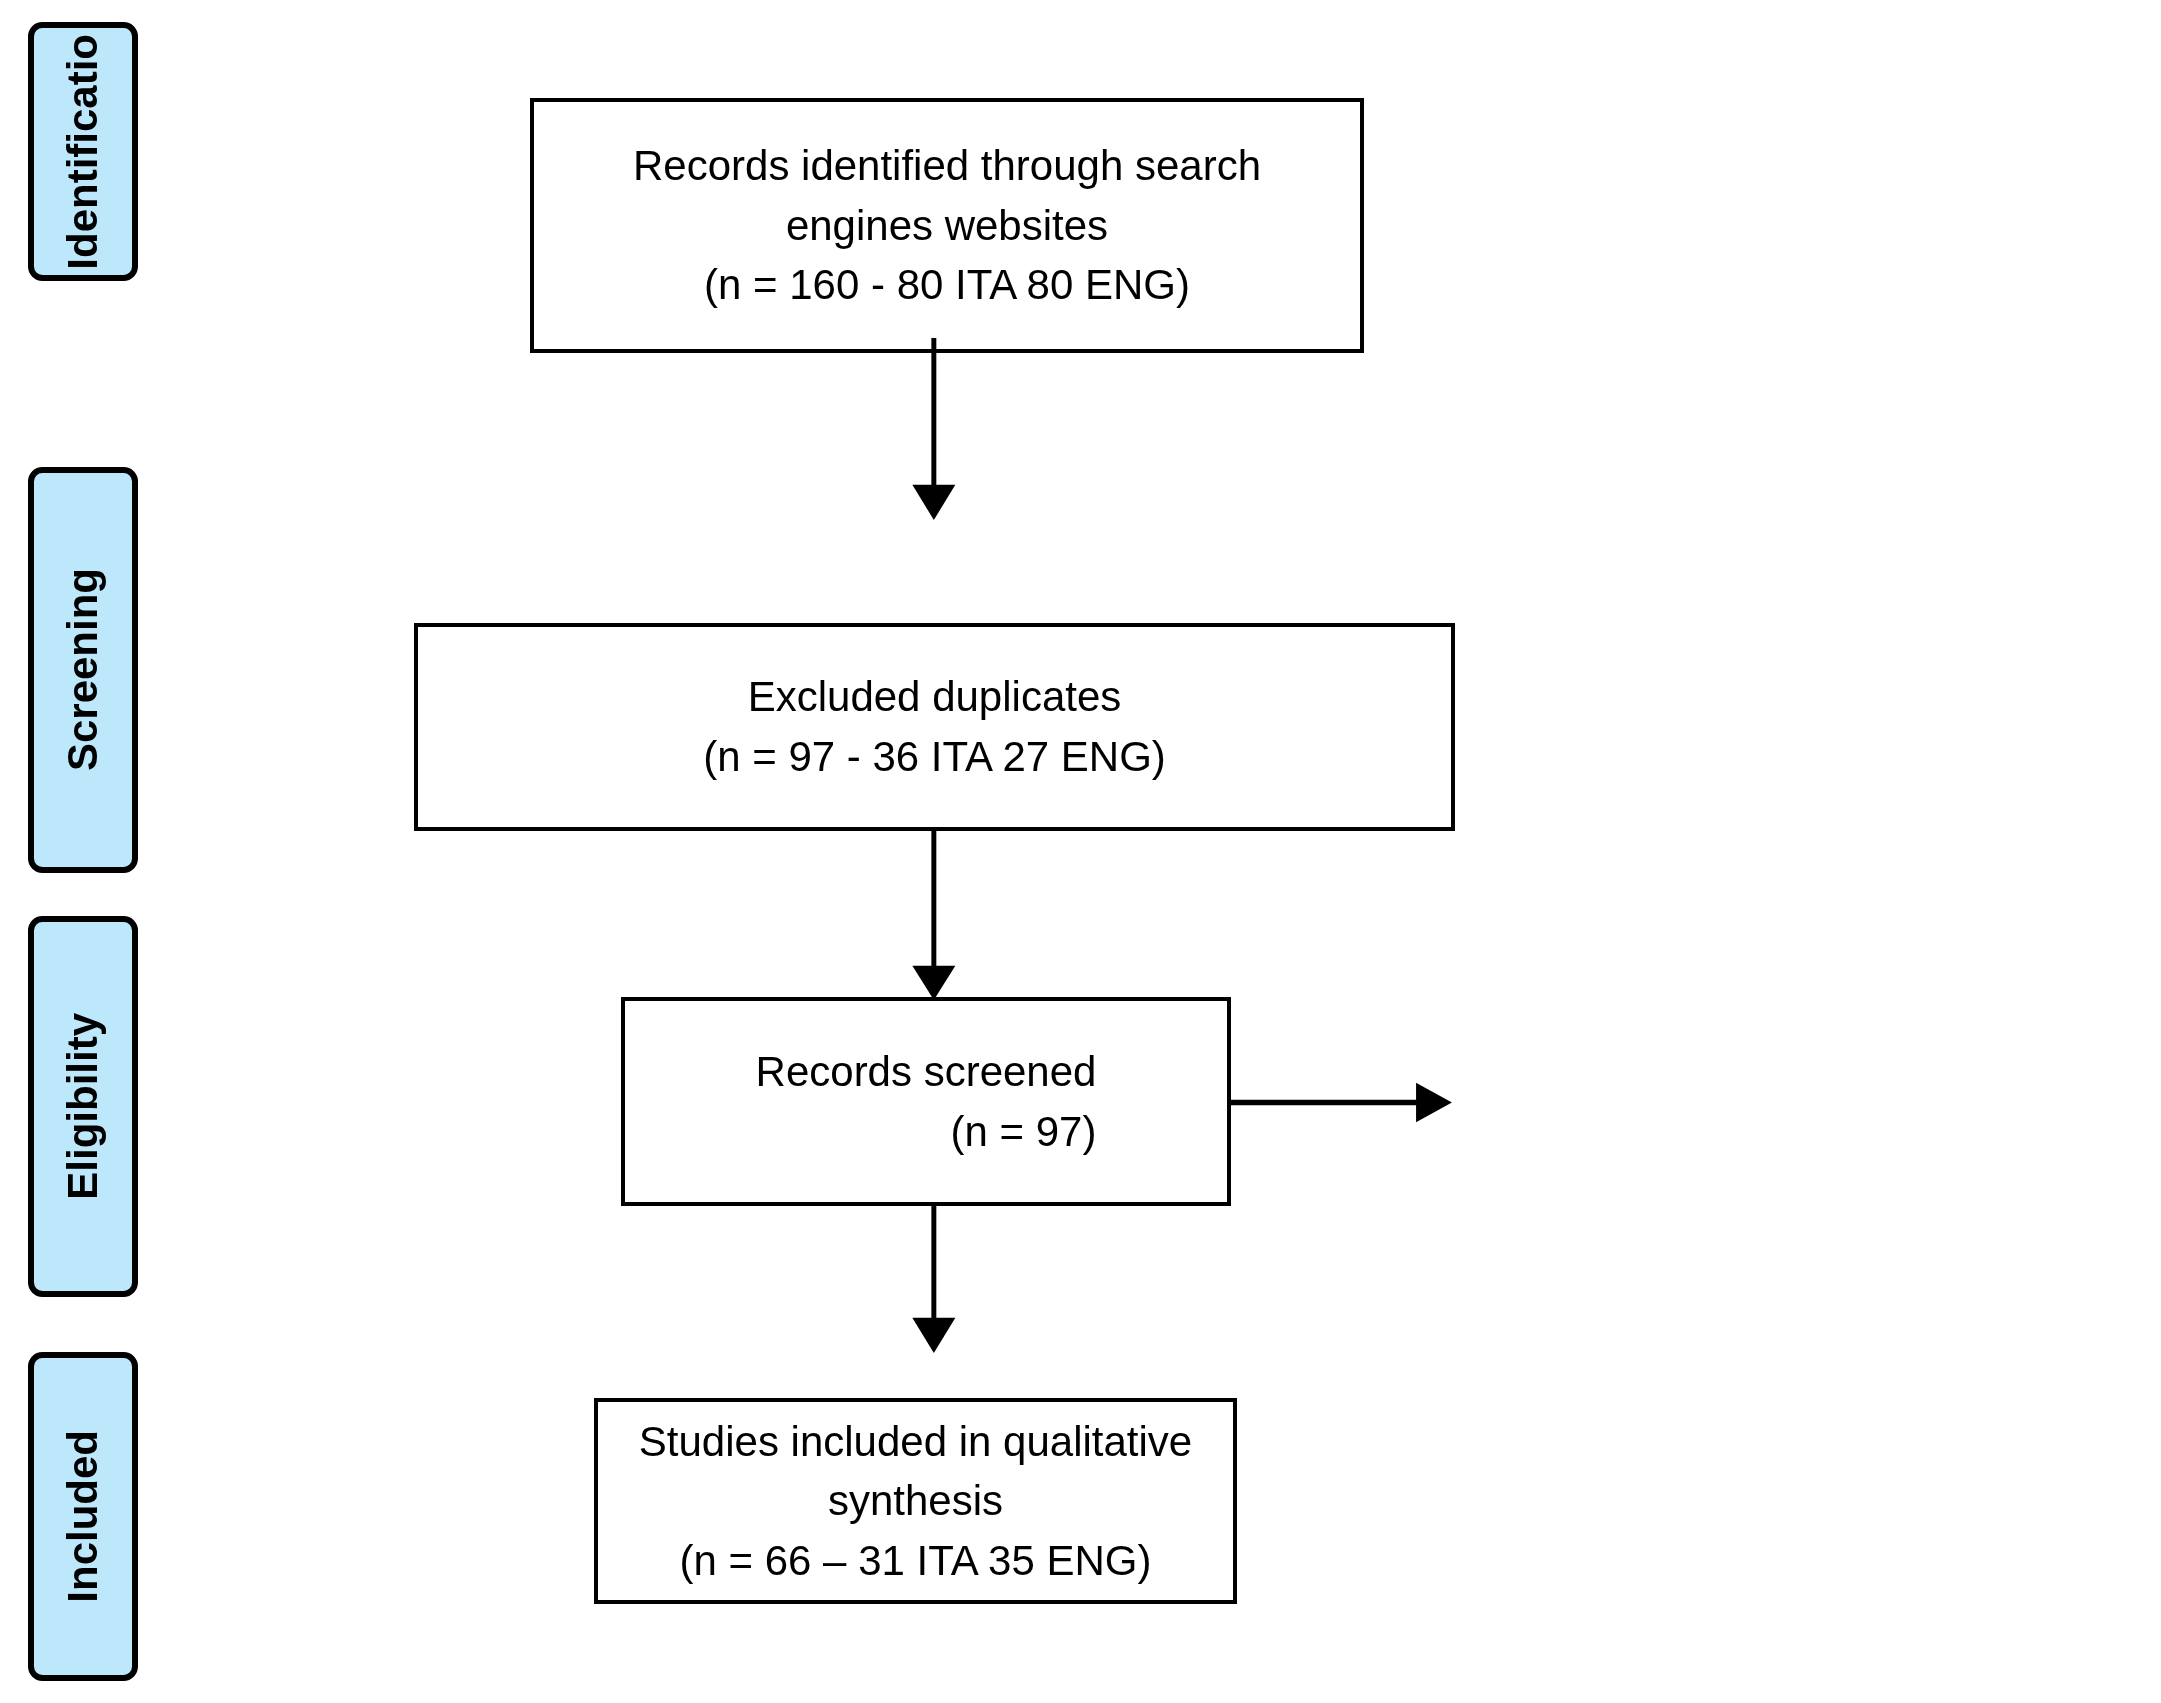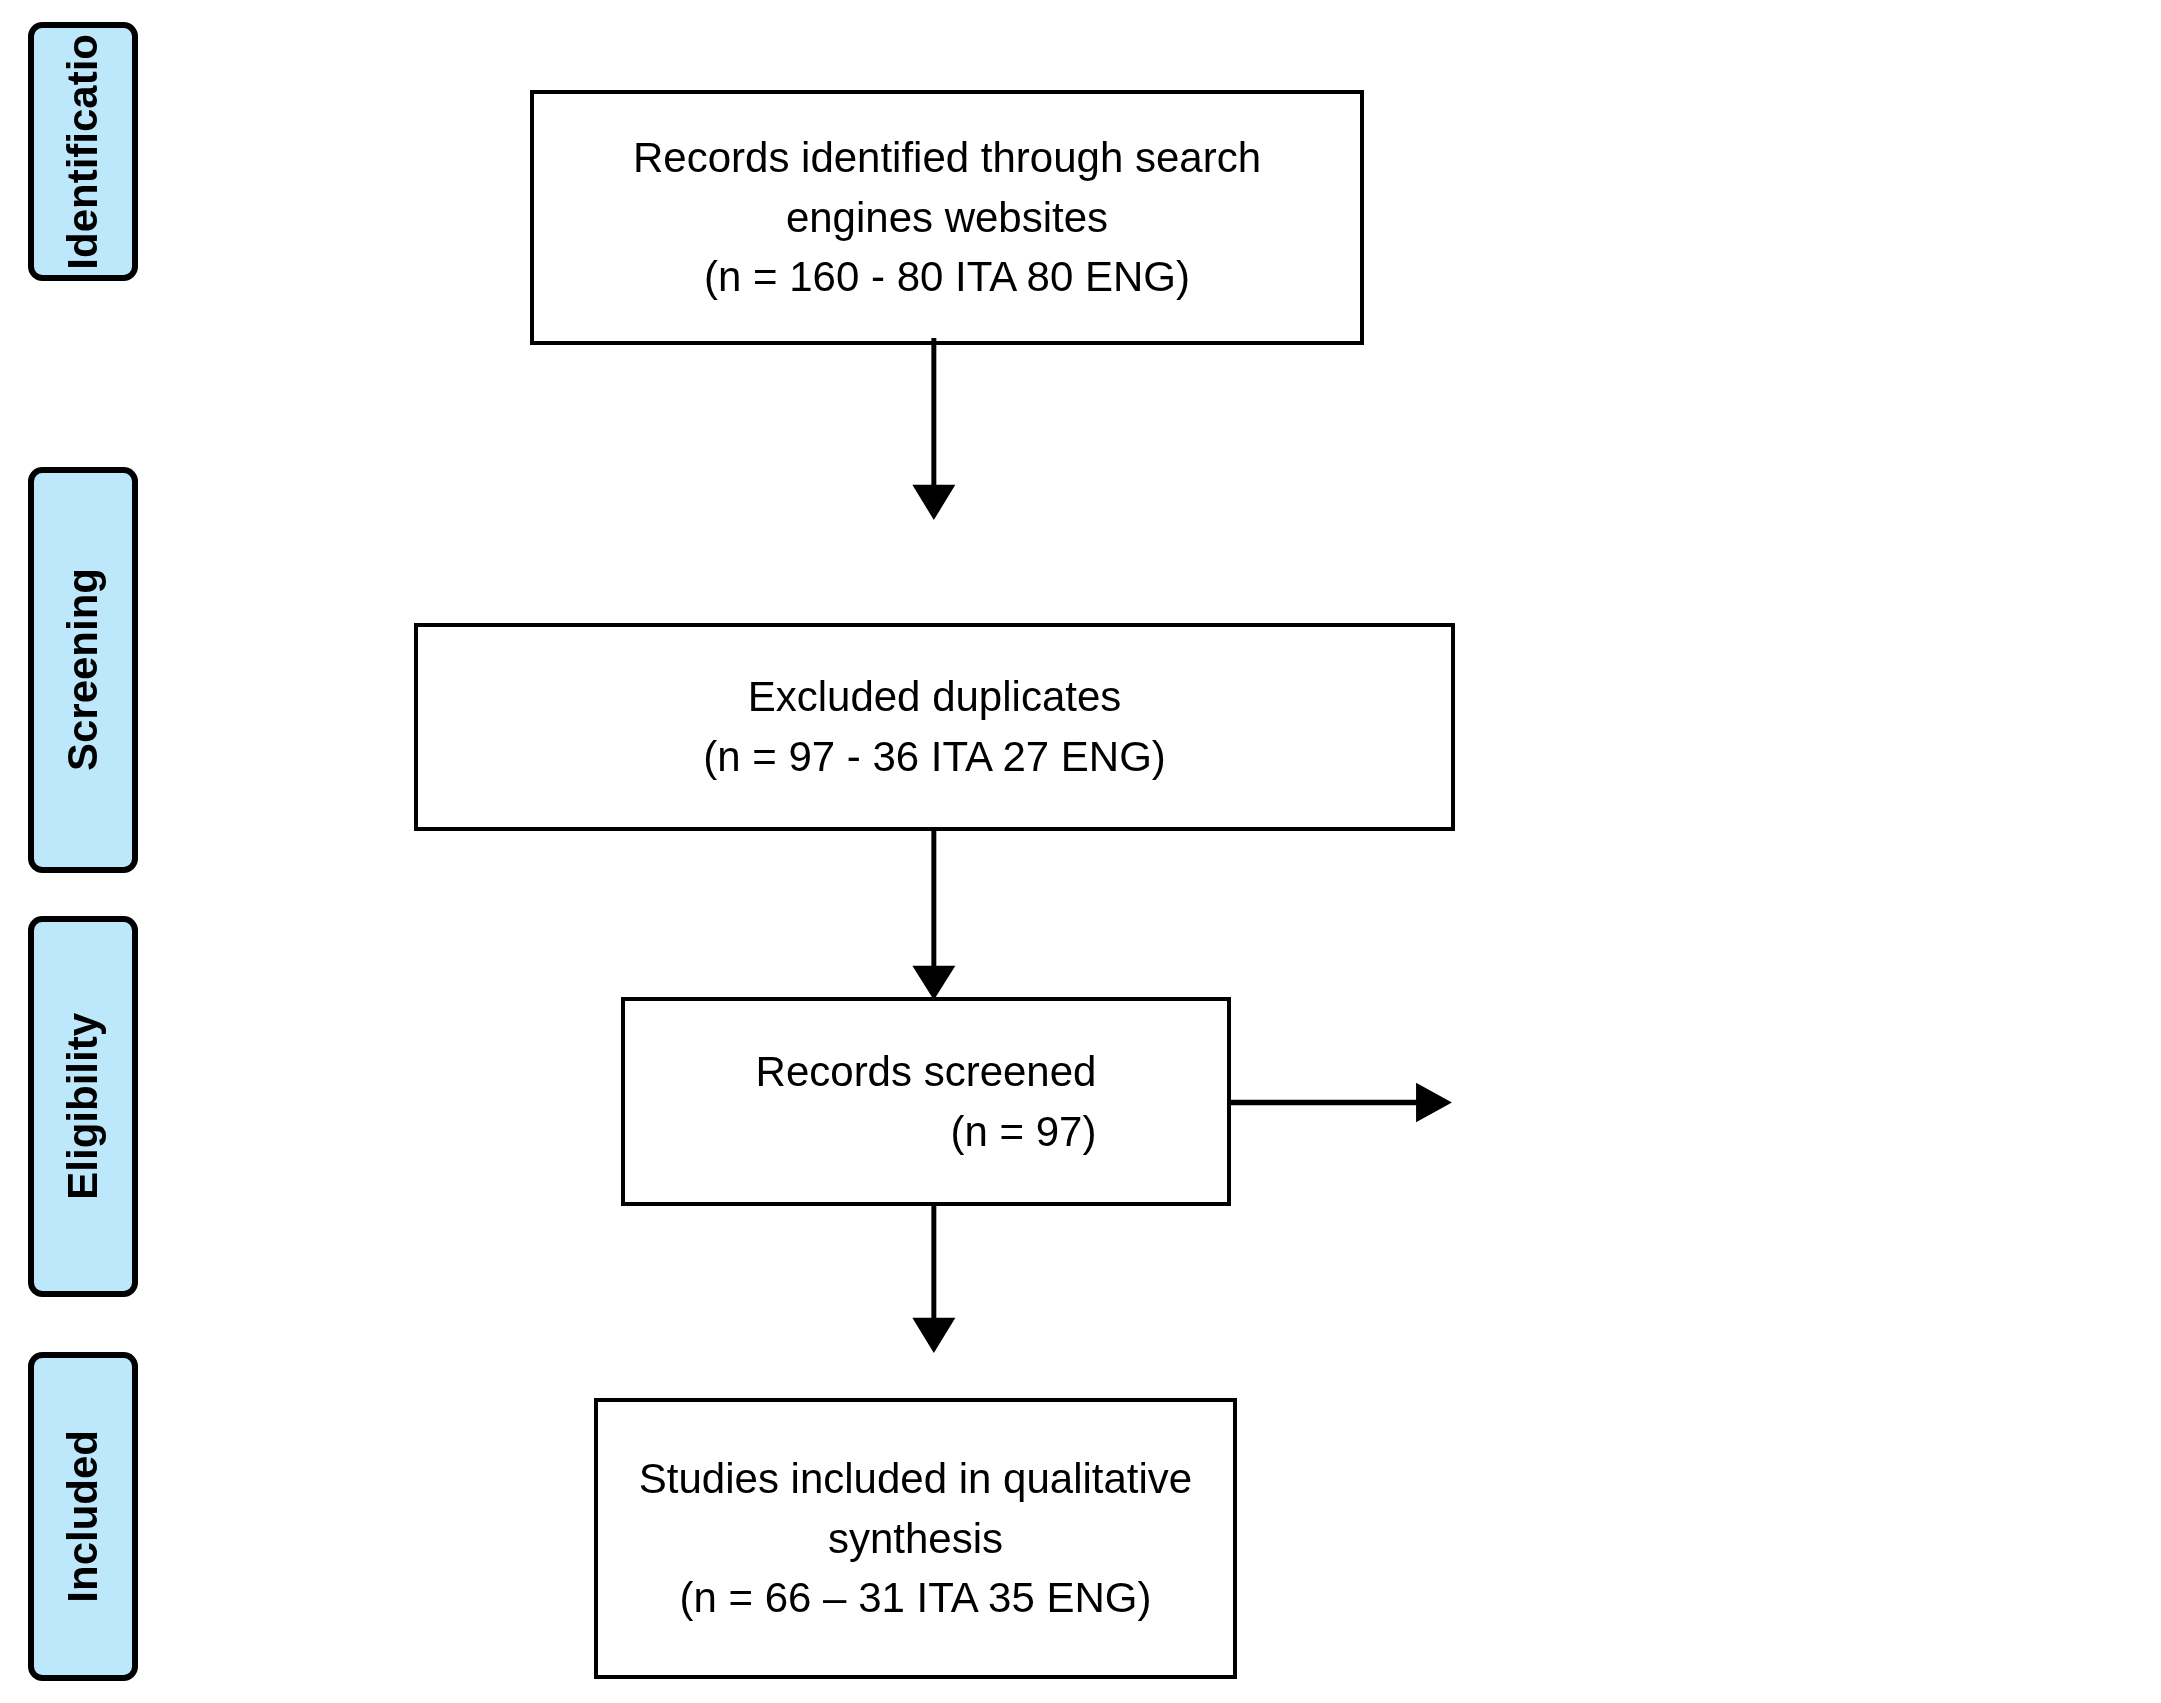--- a/index.html
+++ b/index.html
@@ -83,37 +83,37 @@
   </div>
 
   <div class="stage-pill" style="left:28px; top:916px; width:110px; height:381px;">
     <span class="stage-label">Eligibility</span>
   </div>
 
   <div class="stage-pill" style="left:28px; top:1352px; width:110px; height:329px;">
     <span class="stage-label">Included</span>
   </div>
 
-  <div class="flow-box" style="left:530px; top:90px; width:834px; height:255px;">
+  <div class="flow-box" style="left:530px; top:98px; width:834px; height:255px;">
     <span class="box-text" style="max-width:751px;">Records identified through search engines websites
 (n = 160 - 80 ITA 80 ENG)</span>
   </div>
 
   <div class="flow-box" style="left:414px; top:623px; width:1041px; height:208px;">
     <span class="box-text" style="max-width:939px;">Excluded duplicates
 (n = 97 - 36 ITA 27 ENG)</span>
   </div>
 
   <div class="flow-box" style="left:621px; top:997px; width:610px; height:209px;text-align:right;">
     <span class="box-text" style="max-width:552px;">Records screened
 (n = 97)</span>
   </div>
 
 
-  <div class="flow-box" style="left:594px; top:1398px; width:643px; height:281px;">
+  <div class="flow-box" style="left:594px; top:1398px; width:643px; height:206px;">
     <span class="box-text" style="max-width:585px;">Studies included in qualitative synthesis
 (n = 66 – 31 ITA 35 ENG)</span>
   </div>
 
   <div class="connector" style="left:894px; top:338px; width:83px; height:182px;">
     <svg width="83" height="182" viewBox="0 0 150 330" xmlns="http://www.w3.org/2000/svg">
       <line x1="72" y1="0" x2="72" y2="268" stroke="#000000" stroke-width="9"></line>
       <polygon points="33,266 111,266 72,330" fill="#000000"></polygon>
     </svg>
   </div>

